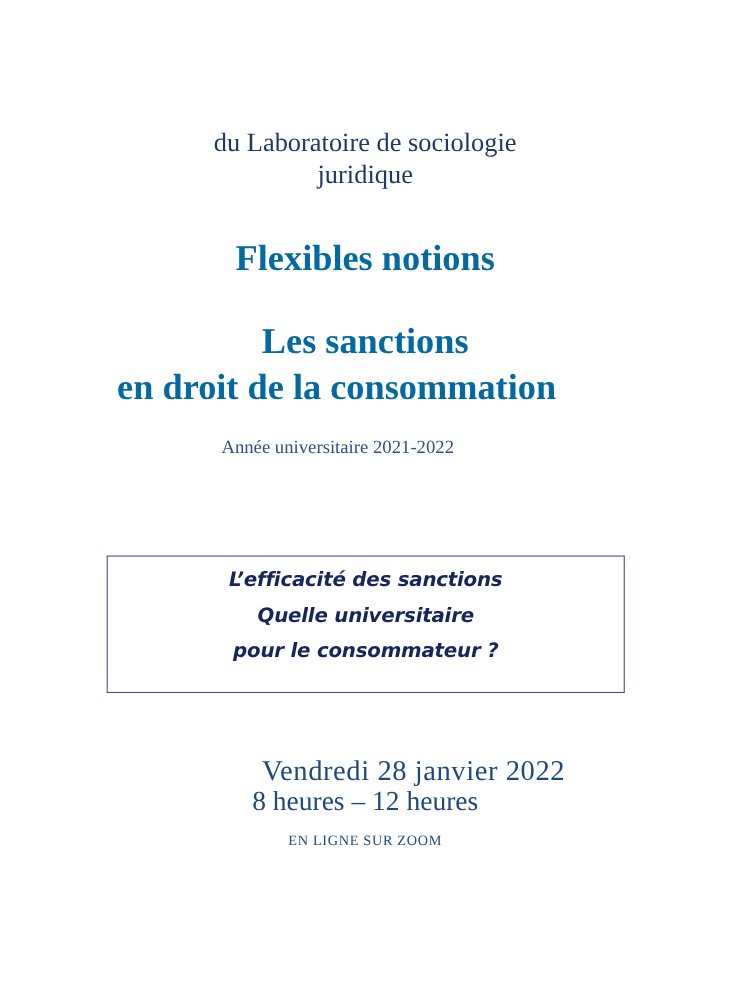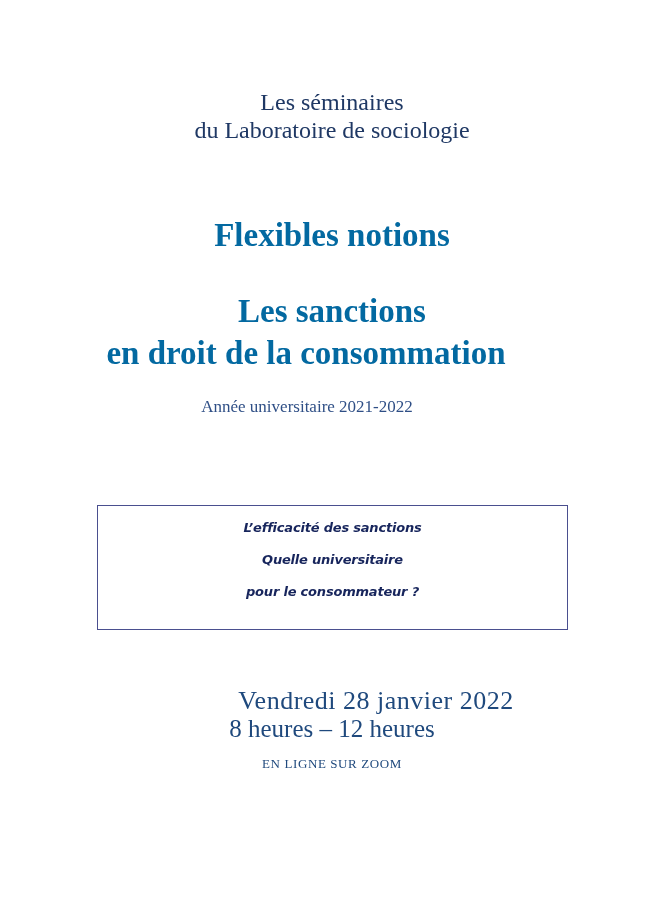--- a/index.html
+++ b/index.html
@@ -59,21 +59,21 @@
     }
     .session-line {
       position: absolute;
       left: 0;
       width: 100%;
       text-align: center;
       white-space: nowrap;
       font-family: "DejaVu Sans", sans-serif;
       font-style: italic;
       font-weight: bold;
-      font-size: 13px;
+      font-size: 18px;
       line-height: 24px;
       color: #17255c;
       letter-spacing: -0.2px;
     }
     
     .date {
       color: #1f497d;
       font-size: 26px;
       line-height: 30px;
       letter-spacing: 0.5px;
@@ -88,22 +88,22 @@
       font-size: 13px;
       line-height: 16px;
       letter-spacing: 0.6px;
     }
   </style>
 </head>
 <body>
 
 <div class="page">
 
-  <div class="line series" style="top:88px;">Les séminaires</div>
   <div class="line series" style="top:116px;">du Laboratoire de sociologie</div>
+  <div class="line series" style="top:145px;">juridique</div>
 
   <div class="line title" style="top:216px;">Flexibles notions</div>
 
   <div class="line title" style="top:292px;">Les sanctions</div>
   <div class="line title" style="top:334px; left:-26px;">en droit de la consommation</div>
 
   <div class="line year" style="top:397px; left:-25px;">Année universitaire 2021-2022</div>
 
   <div class="session-box">
     <div class="session-line" style="top:10px;">L’efficacité des sanctions</div>

